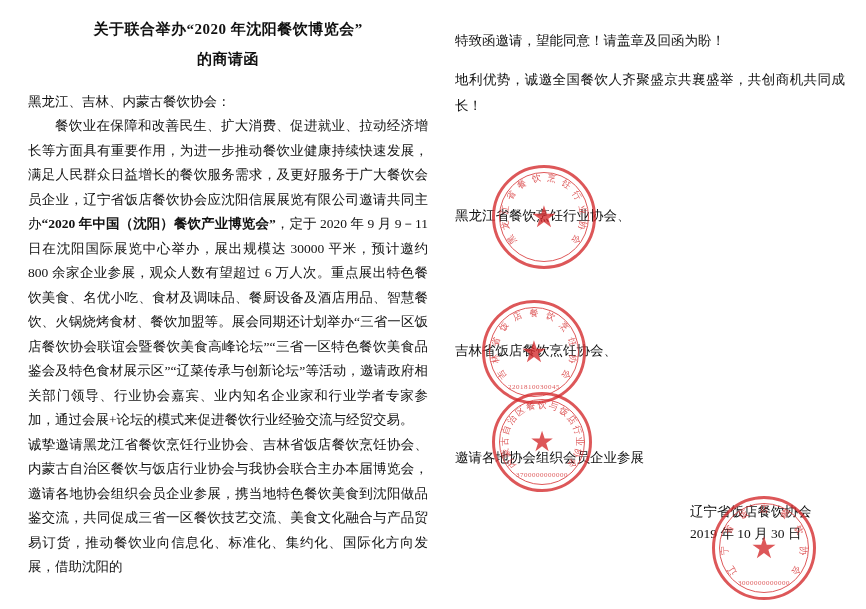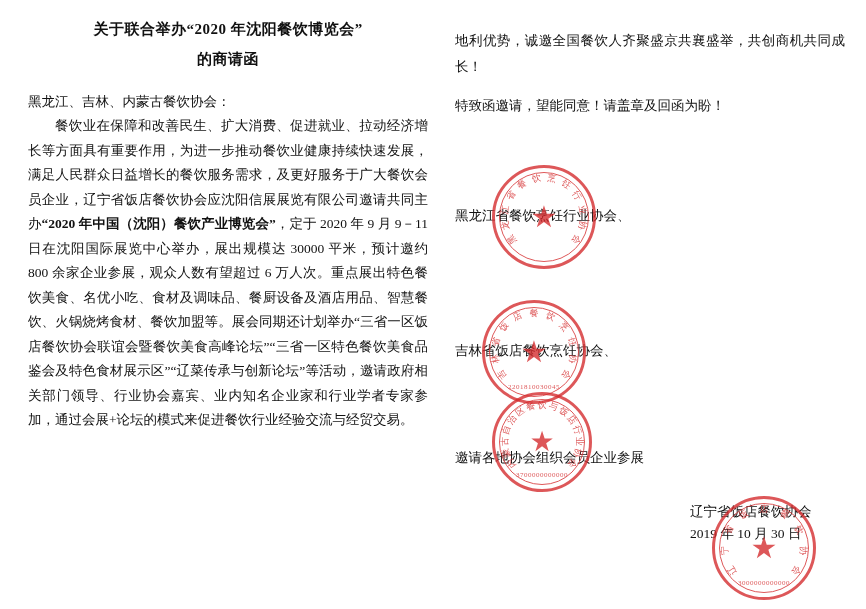--- a/index.html
+++ b/index.html
@@ -143,25 +143,26 @@
 
     <div class="doc-title">
       <span>关于联合举办“2020 年沈阳餐饮博览会”</span>
       <span class="line2">的商请函</span>
     </div>
 
     <div class="addressee">黑龙江、吉林、内蒙古餐饮协会：</div>
 
     <p class="para indent"><span>餐饮业在保障和改善民生、扩大消费、促进就业、拉动经济增长等方面具有重要作用，为进一步推动餐饮业健康持续快速发展，满足人民群众日益增长的餐饮服务需求，及更好服务于广大餐饮会员企业，辽宁省饭店餐饮协会应沈阳信展展览有限公司邀请共同主办</span><span class="bold">“2020 年中国（沈阳）餐饮产业博览会”</span><span>，定于 2020 年 9 月 9－11 日在沈阳国际展览中心举办，展出规模达 30000 平米，预计邀约 800 余家企业参展，观众人数有望超过 6 万人次。重点展出特色餐饮美食、名优小吃、食材及调味品、餐厨设备及酒店用品、智慧餐饮、火锅烧烤食材、餐饮加盟等。展会同期还计划举办“三省一区饭店餐饮协会联谊会暨餐饮美食高峰论坛”“三省一区特色餐饮美食品鉴会及特色食材展示区”“辽菜传承与创新论坛”等活动，邀请政府相关部门领导、行业协会嘉宾、业内知名企业家和行业学者专家参加，通过会展+论坛的模式来促进餐饮行业经验交流与经贸交易。</span></p>
 
+    <p class="para">诚挚邀请黑龙江省餐饮烹饪行业协会、吉林省饭店餐饮烹饪协会、内蒙古自治区餐饮与饭店行业协会与我协会联合主办本届博览会，邀请各地协会组织会员企业参展，携当地特色餐饮美食到沈阳做品鉴交流，共同促成三省一区餐饮技艺交流、美食文化融合与产品贸易订货，推动餐饮业向信息化、标准化、集约化、国际化方向发展，借助沈阳的</p>
   </div>
 
   <div class="col-right">
+    <p class="right-para">特致函邀请，望能同意！请盖章及回函为盼！</p>
     <p class="right-para">地利优势，诚邀全国餐饮人齐聚盛京共襄盛举，共创商机共同成长！</p>
-    <p class="right-para">特致函邀请，望能同意！请盖章及回函为盼！</p>
   </div>
 
   <div class="sig-block sig-1">黑龙江省餐饮烹饪行业协会、</div>
   <div class="sig-block sig-2">吉林省饭店餐饮烹饪协会、</div>
   <div class="sig-block sig-3">邀请各地协会组织会员企业参展</div>
   <div class="sig-block sig-4">
     <span>辽宁省饭店餐饮协会</span>
     <span class="date">2019 年 10 月 30 日</span>
   </div>
 

